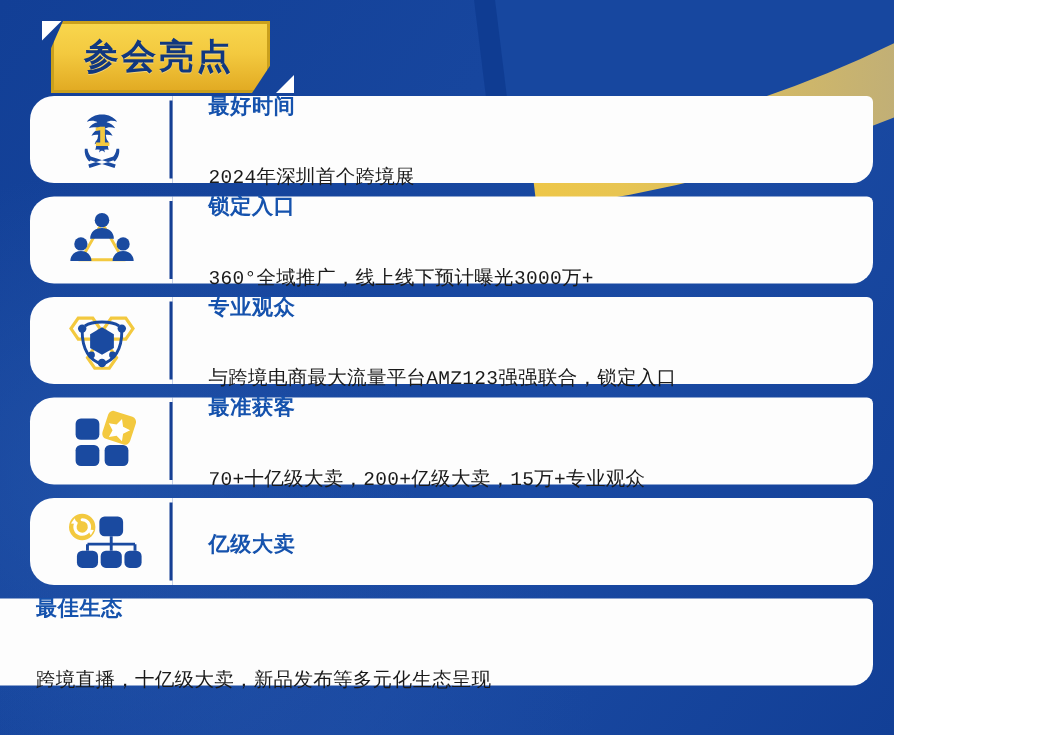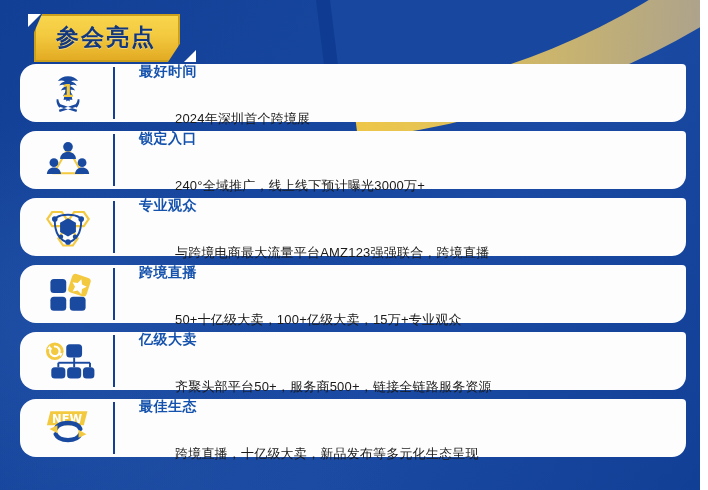--- a/index.html
+++ b/index.html
@@ -3,21 +3,21 @@
 <meta charset="utf-8">
 <style>
   * { margin:0; padding:0; box-sizing:border-box; }
   html, body {
     width:708px; height:490px;
     font-family:"Liberation Sans","DejaVu Sans",sans-serif;
     overflow:hidden;
   }
   #poster{
     position:relative;
-    width:700px; height:490px;
+    width:596px; height:490px;
     background:#11429a;
     background:linear-gradient(125deg,#123f96 0%,#17469e 38%,#1a4aa3 62%,#123f96 100%);
     overflow:hidden;
   }
 
   
   .swoosh-wrap{ position:absolute; inset:0; overflow:hidden; pointer-events:none; }
 
   .swoosh-gold{
     position:absolute;
@@ -107,22 +107,21 @@
     display:flex; flex-direction:column; justify-content:center;gap:28px;
   }
   .r-title{
     font-size:14px; font-weight:bold; color:#1552ad;
     line-height:1.25; letter-spacing:.5px;
     font-family:"DejaVu Sans","Liberation Sans",sans-serif;
   }
   .r-desc{
     font-size:13px; color:#1a1a1a; line-height:1.45;
     margin-top:2px; letter-spacing:.2px;
-    font-family:Liberation Sans, sans-serif;
-    margin-left:36px;
+    font-family:Liberation Mono, monospace;
   }
 
   
   .ico{ width:54px; height:44px; display:block; }
 </style>
 </head>
 <body>
 
 <div id="poster">
 
@@ -172,21 +171,21 @@
             <path d="M21 24c0-5 4-8 9-8s9 3 9 8z"></path>
             <circle cx="14" cy="28" r="5"></circle>
             <path d="M6 41c0-4.6 3.6-7.6 8-7.6s8 3 8 7.6z"></path>
             <circle cx="46" cy="28" r="5"></circle>
             <path d="M38 41c0-4.6 3.6-7.6 8-7.6s8 3 8 7.6z"></path>
           </g>
         </svg>
       </div>
       <div class="text-cell">
         <div class="r-title">锁定入口</div>
-        <div class="r-desc">240°全域推广，线上线下预计曝光3000万+</div>
+        <div class="r-desc">360°全域推广，线上线下预计曝光3000万+</div>
       </div>
     </div>
 
     <div class="row">
       <div class="icon-cell">
         <svg class="ico" viewBox="0 0 60 50">
           <g fill="none" stroke="#f3c93f" stroke-width="2.4">
             <path d="M12 8 h11 l5.5 8 -5.5 8 h-11 l-5.5 -8 z"></path>
             <path d="M37 8 h11 l5.5 8 -5.5 8 h-11 l-5.5 -8 z"></path>
             <path d="M24.5 30 h11 l5.5 8 -5.5 8 h-11 l-5.5 -8 z"></path>
@@ -201,41 +200,41 @@
             <circle cx="15" cy="16" r="3.2"></circle>
             <circle cx="45" cy="16" r="3.2"></circle>
             <circle cx="30" cy="42" r="3.2"></circle>
             <circle cx="22" cy="36" r="2.6"></circle>
             <circle cx="38" cy="36" r="2.6"></circle>
           </g>
         </svg>
       </div>
       <div class="text-cell">
         <div class="r-title">专业观众</div>
-        <div class="r-desc">与跨境电商最大流量平台AMZ123强强联合，跨境直播</div>
+        <div class="r-desc">与跨境电商最大流量平台AMZ123强强联合，锁定入口</div>
       </div>
     </div>
 
     <div class="row">
       <div class="icon-cell">
         <svg class="ico" viewBox="0 0 60 50">
           <g fill="#1a4aa0">
             <rect x="10" y="8" width="18" height="16" rx="4"></rect>
             <rect x="10" y="28" width="18" height="16" rx="4"></rect>
             <rect x="32" y="28" width="18" height="16" rx="4"></rect>
           </g>
           <g transform="rotate(18 43 15)">
             <rect x="32" y="4" width="22" height="22" rx="4" fill="#f3c93f"></rect>
             <path d="M43 8 l2.6 5.3 5.9.9 -4.3 4.1 1 5.8 -5.2 -2.8 -5.2 2.8 1 -5.8 -4.3 -4.1 5.9 -.9 z" fill="#ffffff"></path>
           </g>
         </svg>
       </div>
       <div class="text-cell">
-        <div class="r-title">跨境直播</div>
-        <div class="r-desc">50+十亿级大卖，100+亿级大卖，15万+专业观众</div>
+        <div class="r-title">最准获客</div>
+        <div class="r-desc">70+十亿级大卖，200+亿级大卖，15万+专业观众</div>
       </div>
     </div>
 
     <div class="row">
       <div class="icon-cell">
         <svg class="ico" viewBox="0 0 60 50">
           <circle cx="15" cy="14" r="10" fill="#f3c93f"></circle>
           <path d="M15 8.5 a5.5 5.5 0 1 1 -4.6 2.5" fill="none" stroke="#ffffff" stroke-width="2.4" stroke-linecap="round"></path>
           <path d="M9.2 7.4 l2 4.4 -4.7 -.4 z" fill="#ffffff"></path>
           <path d="M21.5 20.2 l-2.4 -4.2 4.7 .2 z" fill="#ffffff"></path>
@@ -247,35 +246,24 @@
           </g>
           <g fill="#1a4aa0">
             <rect x="11" y="32" width="16" height="13" rx="4"></rect>
             <rect x="29" y="32" width="16" height="13" rx="4"></rect>
             <rect x="47" y="32" width="13" height="13" rx="4"></rect>
           </g>
         </svg>
       </div>
       <div class="text-cell">
         <div class="r-title">亿级大卖</div>
-        <div class="r-desc">齐聚头部平台50+，服务商500+，链接全链路服务资源</div>
-      </div>
-    </div>
-
-    <div class="row">
-      <div class="icon-cell">
-        <svg class="ico" viewBox="0 0 60 50">
-          <path d="M10 6 h42 l-4 16 h-42 z" fill="#f3c93f"></path>
-          <text x="29" y="19" text-anchor="middle" font-size="13" font-weight="bold" fill="#ffffff" font-family="DejaVu Sans, sans-serif">NEW</text>
-          <path d="M16 32 C20 41 40 41 44 32" fill="none" stroke="#1a4aa0" stroke-width="5" stroke-linecap="round"></path>
-          <path d="M44 26 C40 17 20 17 16 26" fill="none" stroke="#1a4aa0" stroke-width="5" stroke-linecap="round"></path>
-          <path d="M18 22 l-9 4 9 5 z" fill="#f3c93f"></path>
-          <path d="M42 36 l9 -4 -9 -5 z" fill="#f3c93f"></path>
-        </svg>
-      </div>
+      </div>
+    </div>
+
+    <div class="row">
       <div class="text-cell">
         <div class="r-title">最佳生态</div>
         <div class="r-desc">跨境直播，十亿级大卖，新品发布等多元化生态呈现</div>
       </div>
     </div>
 
   </div>
 </div>
 
 </body></html>

